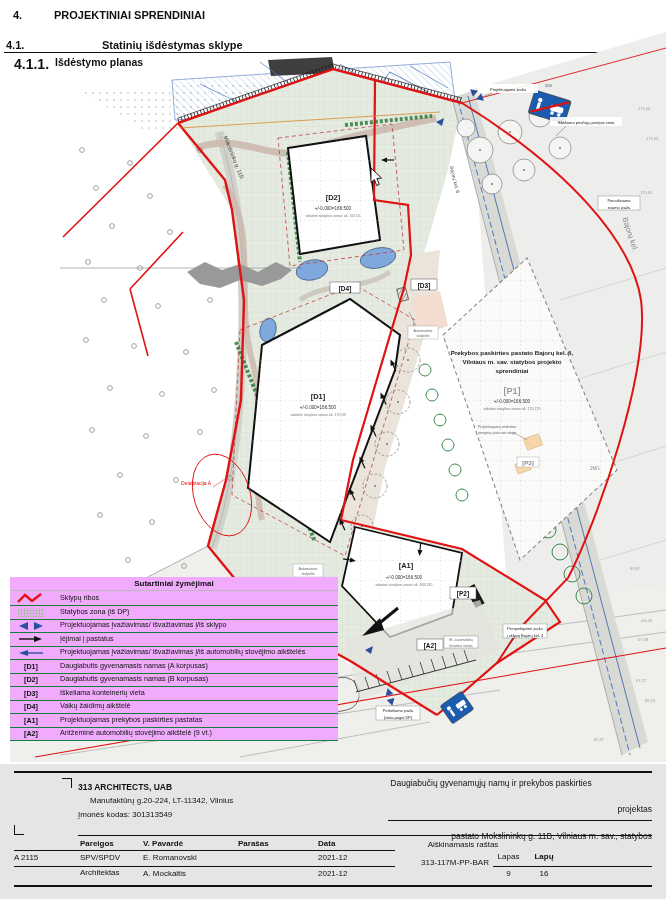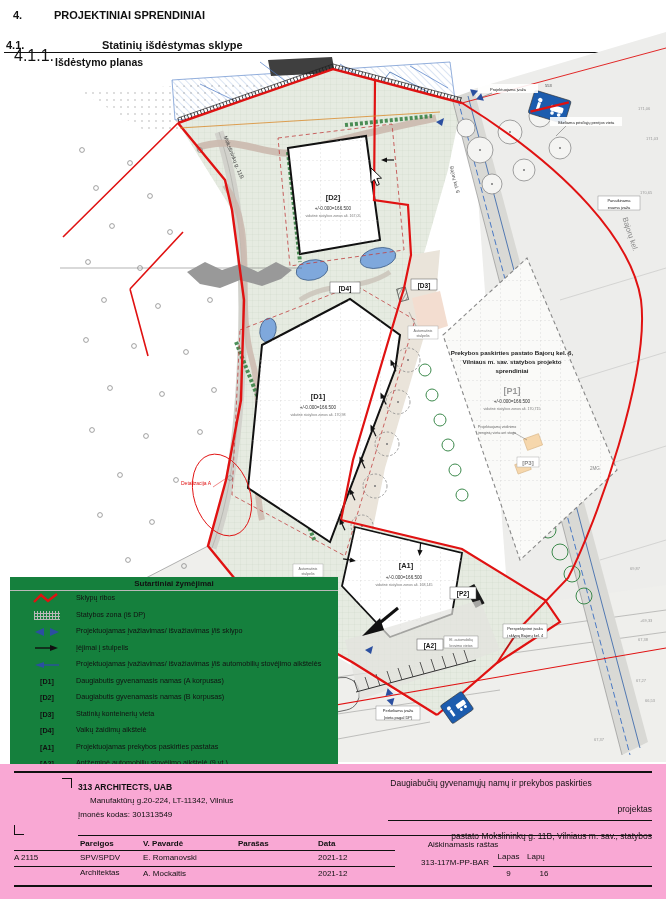--- a/index.html
+++ b/index.html
@@ -5,45 +5,45 @@
   html,body{margin:0;padding:0;background:#fff;}
   body{width:666px;height:899px;position:relative;overflow:hidden;
        font-family:"Liberation Sans","DejaVu Sans",sans-serif;color:#111;}
   .abs{position:absolute;}
   
   .h1n{left:13px;top:9px;font-size:11px;font-weight:bold;}
   .h1t{left:54px;top:9px;font-size:11px;font-weight:bold;}
   .h2n{left:6px;top:39px;font-size:11px;font-weight:bold;}
   .h2t{left:54px;top:39px;font-size:11px;font-weight:bold;margin-left:48px;}
   .hrule{left:4px;top:52px;width:660px;height:1px;background:#111;}
-  .h3n{left:14px;top:47px;font-size:16px;font-weight:normal;}
+  .h3n{left:14px;top:56px;font-size:14px;font-weight:bold;}
   .h3t{left:55px;top:56px;font-size:10.5px;font-weight:bold;}
   
   #plan{left:0;top:0;width:666px;height:899px;z-index:1;}
   svg text{font-family:"Liberation Sans","DejaVu Sans",sans-serif;}
   .ctr{text-anchor:middle;}
   .tt{font-size:4px;fill:#222;}
   .tt7{font-size:3.6px;fill:#666;}
   .tcode{font-size:6.5px;font-weight:bold;fill:#111;}
   .tbig{font-size:7.5px;font-weight:bold;fill:#222;}
   .telev{font-size:4.6px;fill:#333;}
   .tzone{font-size:3.6px;fill:#777;}
   .tp1{font-size:6.2px;font-weight:bold;fill:#222;}
   .tspot{font-size:4px;fill:#9a9a9a;}
   
-  #legend{left:10px;top:577px;width:328px;background:#15803d;z-index:6;font-size:7.2px;}
+  #legend{left:10px;top:577px;width:328px;background:#f0abfc;z-index:6;font-size:7.2px;}
   #legend .ltitle{font-weight:bold;font-size:8px;text-align:center;padding:2px 0 2px 0;border-bottom:1px solid #b9b9b9;}
-  .lrow{display:flex;align-items:center;border-bottom:4px solid #15803d;padding:1px 0;min-height:10.5px;justify-content:flex-end;}
+  .lrow{display:flex;align-items:center;border-bottom:1px solid #15803d;padding:1px 0;min-height:10.5px;}
   .lmark{width:42px;flex:0 0 42px;display:flex;justify-content:center;align-items:center;font-weight:bold;}
   .ltext{margin-left:8px;width:262px;line-height:1.2;}
   .gridsw{width:26px;height:9px;background:
      repeating-linear-gradient(0deg,#b9b9b9 0 .6px,transparent .6px 3px),
      repeating-linear-gradient(90deg,#b9b9b9 0 .6px,transparent .6px 3px);}
   
-  #tblock{left:0;top:764px;width:666px;height:135px;background:#f9a8d4;z-index:6;}
+  #tblock{left:0;top:764px;width:666px;height:135px;background:#e5e5e5;z-index:6;}
   .ln{position:absolute;background:#111;}
   .tb{position:absolute;font-size:8px;}
   .tbb{font-weight:bold;}
   .brk{position:absolute;width:9px;height:9px;}
 </style>
 </head>
 <body>
 
 <div class="abs h1n">4.</div>
 <div class="abs h1t">PROJEKTINIAI SPRENDINIAI</div>
@@ -458,42 +458,42 @@
     </span>
     <span class="ltext">Projektuojamas įvažiavimas/ išvažiavimas į/iš sklypo</span>
   </div>
   <div class="lrow">
     <span class="lmark">
       <svg width="26" height="8">
           <line x1="1" y1="4" x2="17" y2="4" stroke="#111" stroke-width="1.4"></line>
           <polygon points="24,4 16,1 16,7" fill="#111"></polygon>
         </svg>
     </span>
-    <span class="ltext">Įėjimai į stulpelis</span>
+    <span class="ltext">Įėjimai į pastatus</span>
   </div>
   <div class="lrow">
     <span class="lmark">
       <svg width="26" height="8">
           <line x1="25" y1="4" x2="9" y2="4" stroke="#2b4fa0" stroke-width="1.4"></line>
           <polygon points="1,4 10,1 10,7" fill="#2b4fa0"></polygon>
         </svg>
     </span>
     <span class="ltext">Projektuojamas įvažiavimas/ išvažiavimas į/iš automobilių stovėjimo aikštelės</span>
   </div>
   <div class="lrow">
     <span class="lmark">[D1]</span>
     <span class="ltext">Daugiabutis gyvenamasis namas (A korpusas)</span>
   </div>
   <div class="lrow">
     <span class="lmark">[D2]</span>
     <span class="ltext">Daugiabutis gyvenamasis namas (B korpusas)</span>
   </div>
   <div class="lrow">
     <span class="lmark">[D3]</span>
-    <span class="ltext">Statinių konteinerių vieta</span>
+    <span class="ltext">Iškeliama konteinerių vieta</span>
   </div>
   <div class="lrow">
     <span class="lmark">[D4]</span>
     <span class="ltext">Vaikų žaidimų aikštelė</span>
   </div>
   <div class="lrow">
     <span class="lmark">[A1]</span>
     <span class="ltext">Projektuojamas prekybos paskirties pastatas</span>
   </div>
   <div class="lrow">
@@ -526,21 +526,21 @@
   <div class="tb" style="left:390px;top:76px;width:146px;text-align:center;">Aiškinamasis raštas</div>
 
   <div class="ln" style="left:14px;top:86px;width:381px;height:0.8px;"></div>
 
   <div class="tb" style="left:14px;top:89px;">A 2115</div>
   <div class="tb" style="left:80px;top:89px;">SPV/SPDV</div>
   <div class="tb" style="left:143px;top:89px;">E. Romanovski</div>
   <div class="tb" style="left:318px;top:89px;">2021-12</div>
 
   <div class="tb" style="left:490px;top:88px;width:37px;text-align:center;">Lapas</div>
-  <div class="tb" style="left:527px;top:88px;width:34px;text-align:left;">Lapų</div>
+  <div class="tb" style="left:527px;top:88px;width:34px;text-align:center;font-weight:bold;">Lapų</div>
 
   <div class="ln" style="left:14px;top:102px;width:381px;height:0.8px;"></div>
   <div class="ln" style="left:493px;top:102px;width:159px;height:0.8px;"></div>
 
   <div class="tb" style="left:395px;top:94px;width:120px;text-align:center;">313-117M-PP-BAR</div>
 
   <div class="tb" style="left:80px;top:104px;">Architektas</div>
   <div class="tb" style="left:143px;top:105px;">A. Mockaitis</div>
   <div class="tb" style="left:318px;top:105px;">2021-12</div>
   <div class="tb" style="left:490px;top:105px;width:37px;text-align:center;">9</div>

